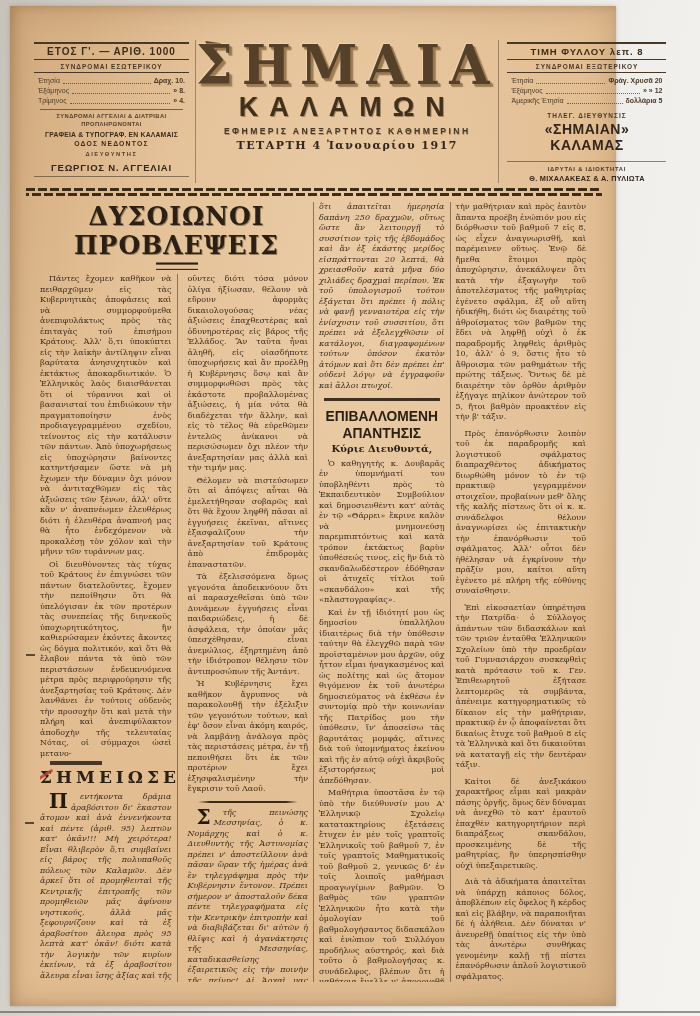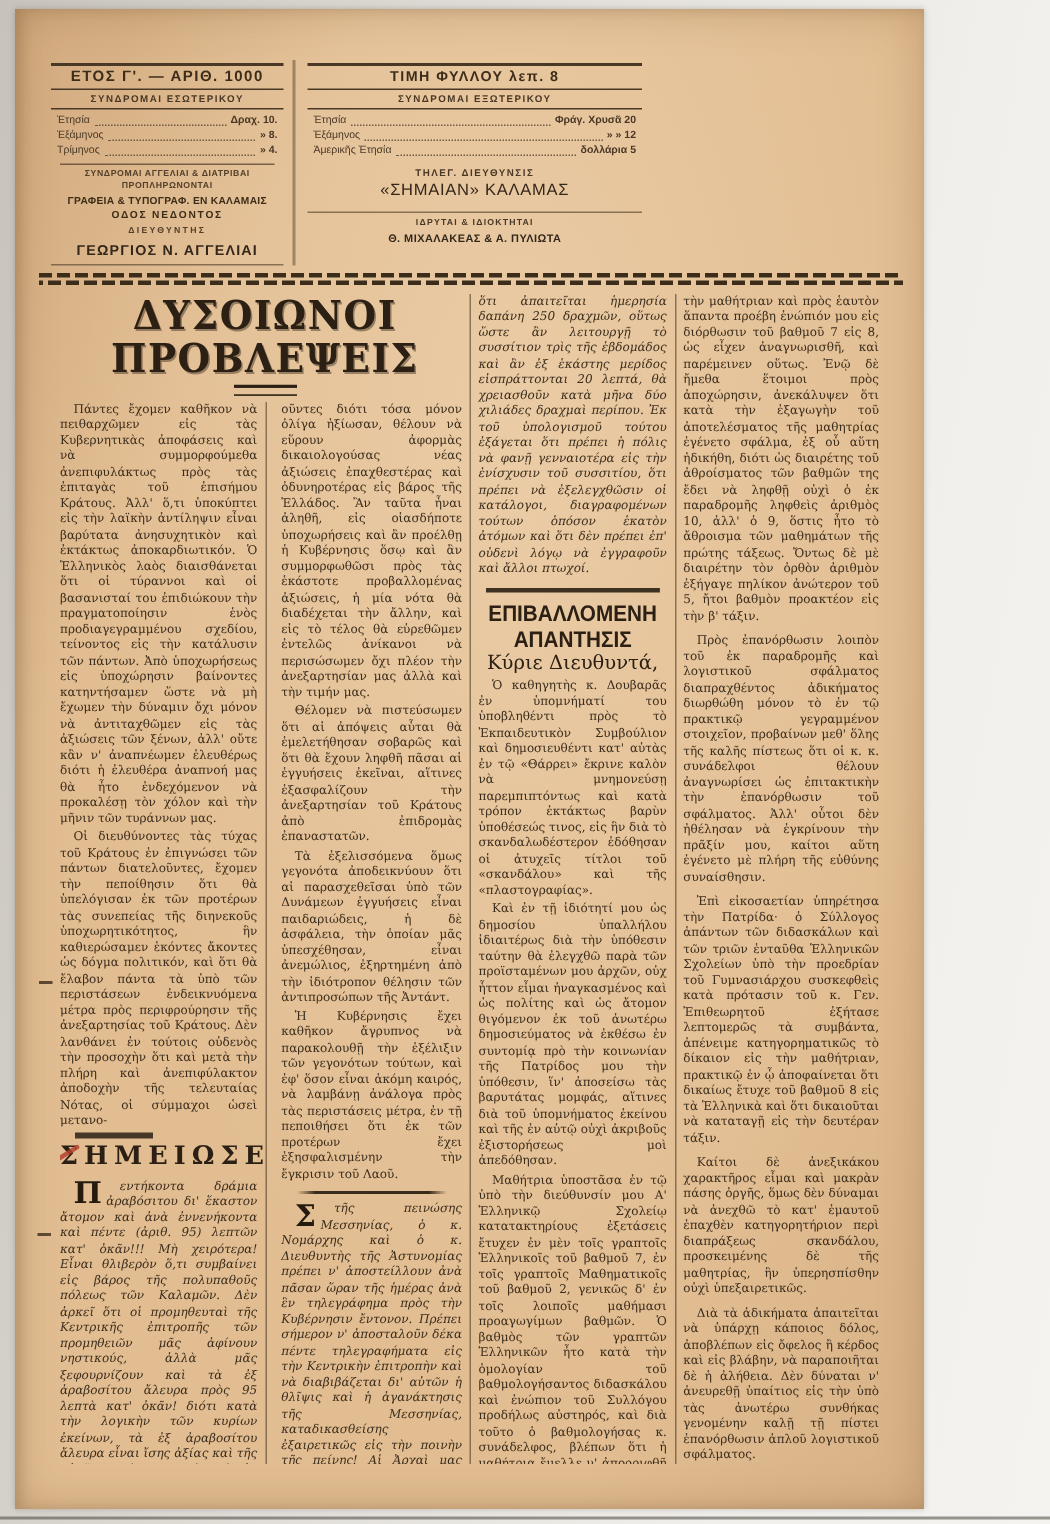--- a/index.html
+++ b/index.html
@@ -24,21 +24,21 @@
   .rate{display:flex;align-items:flex-end;font-size:7px;line-height:10px;color:#4a3826;}
   .rate .leader{flex:1;border-bottom:1px dotted rgba(74,56,38,.75);margin:0 3px 2px;}
   .rate .val{font-weight:bold;}
   .tiny{font-size:5.8px;letter-spacing:.4px;line-height:7.5px;font-weight:bold;color:#54402a;}
   .tiny.sp{margin-top:4px;letter-spacing:1.5px;}
   .rulesep{border:0;border-top:1px solid rgba(74,56,38,.7);margin:3px 6px;}
   .addr{font-size:6.8px;font-weight:bold;letter-spacing:.2px;margin-top:3px;color:#3c2c18;}
   .addr2{font-size:6.8px;font-weight:bold;letter-spacing:1.2px;margin-top:2px;color:#3c2c18;}
   .dirname{font-size:9.5px;font-weight:bold;letter-spacing:.8px;margin-top:3px;border-bottom:1px solid rgba(74,56,38,.6);padding-bottom:3px;color:#33261a;}
   .tele{font-size:6.5px;font-weight:bold;letter-spacing:1px;margin-top:6px;}
-  .telename{font-size:11px;font-weight:normal;letter-spacing:.5px;margin-top:2px;color:#33261a;}
+  .telename{font-size:14px;font-weight:bold;letter-spacing:.5px;margin-top:2px;color:#33261a;}
   .founders-l{font-size:5.8px;font-weight:bold;letter-spacing:.8px;margin-top:8px;border-top:1px solid rgba(74,56,38,.6);padding-top:4px;}
   .founders-n{font-size:7.3px;font-weight:bold;letter-spacing:.3px;margin-top:2px;color:#33261a;}
   .mh-center{position:relative;text-align:center;padding-top:0;}
   .pennant{position:absolute;left:8px;top:2px;width:0;height:0;border-top:18px solid rgba(66,48,28,.85);
            border-left:8px solid transparent;border-right:8px solid transparent;transform:rotate(8deg);}
   .nameplate{font-family:"DejaVu Serif",serif;font-weight:bold;font-size:52px;line-height:50px;letter-spacing:9px;
              color:#55402a;transform:scaleY(1.04);
              text-shadow:2px 2px 0 #9c7a4e,3px 3px 1px rgba(62,42,20,.45),-1px -1px 0 rgba(255,235,205,.35);}
   .nameplate2{font-family:"Liberation Sans",sans-serif;font-weight:bold;font-size:27px;line-height:30px;letter-spacing:11px;
               color:#41301c;text-shadow:1px 1px 0 rgba(60,40,20,.4);margin-top:2px;}
@@ -72,21 +72,21 @@
          background:linear-gradient(90deg,rgba(58,44,26,0) 0,#3a2c1a 12%,#3a2c1a 88%,rgba(58,44,26,0) 100%);}
   .bsquig{text-align:center;font-weight:bold;font-size:10px;line-height:9px;letter-spacing:-1px;color:#3a2c1a;margin:2px 0 4px;}
   .noteshead{font-family:"DejaVu Serif",serif;font-weight:bold;font-size:17px;line-height:20px;letter-spacing:4px;
              text-align:center;margin:8px 0 5px;color:#2b2013;position:relative;}
   .noteshead::before{content:"";position:absolute;left:-3px;top:6px;width:17px;height:3px;background:#b5432f;
                      transform:rotate(-32deg);border-radius:2px;opacity:.85;}
   .noteshead::after{content:"";position:absolute;left:10px;top:-6px;width:52px;height:4px;background:rgba(43,32,19,.85);}
   .head2{font-family:"Liberation Sans",sans-serif;font-weight:bold;font-size:15px;line-height:17px;letter-spacing:0;
          text-align:center;margin:7px 0 3px;color:#2b2013;border-top:3px solid rgba(43,32,19,.9);padding-top:6px;
          transform:scaleX(.92);}
-  .salut{font-family:"DejaVu Serif",serif;font-weight:normal;font-size:13px;text-align:center;margin:0 0 4px;color:#2b2013;}
+  .salut{font-family:"DejaVu Serif",serif;font-weight:bold;font-size:10px;text-align:center;margin:0 0 4px;color:#2b2013;}
   .tick{position:absolute;width:9px;height:2px;background:rgba(60,44,26,.8);}
 </style>
 </head>
 <body>
 
 <div class="stage">
   <div class="paper">
 
     <div class="mh">
       <div class="mh-left">
@@ -111,20 +111,27 @@
         </div>
         <hr class="rulesep">
         <div class="tiny">ΣΥΝΔΡΟΜΑΙ ΑΓΓΕΛΙΑΙ &amp; ΔΙΑΤΡΙΒΑΙ</div>
         <div class="tiny">ΠΡΟΠΛΗΡΩΝΟΝΤΑΙ</div>
         <div class="addr">ΓΡΑΦΕΙΑ &amp; ΤΥΠΟΓΡΑΦ. ΕΝ ΚΑΛΑΜΑΙΣ</div>
         <div class="addr2">ΟΔΟΣ ΝΕΔΟΝΤΟΣ</div>
         <div class="tiny sp">ΔΙΕΥΘΥΝΤΗΣ</div>
         <div class="dirname">ΓΕΩΡΓΙΟΣ Ν. ΑΓΓΕΛΙΑΙ</div>
       </div>
 
+      <div class="mh-center">
+        <div class="pennant"></div>
+        <div class="nameplate">ΣΗΜΑΙΑ</div>
+        <div class="nameplate2">ΚΑΛΑΜΩΝ</div>
+        <div class="tagline">ΕΦΗΜΕΡΙΣ ΑΝΕΞΑΡΤΗΤΟΣ ΚΑΘΗΜΕΡΙΝΗ</div>
+        <div class="dateline">ΤΕΤΑΡΤΗ 4 Ἰανουαρίου 1917</div>
+      </div>
 
       <div class="mh-right">
         <div class="issue price">ΤΙΜΗ ΦΥΛΛΟΥ λεπ. 8</div>
         <div class="sub-t">ΣΥΝΔΡΟΜΑΙ ΕΞΩΤΕΡΙΚΟΥ</div>
         <div class="rates">
           <div class="rate">
               <span>Ἐτησία</span>
               <span class="leader"></span>
               <span class="val">Φράγ. Χρυσᾶ 20</span>
             </div>

